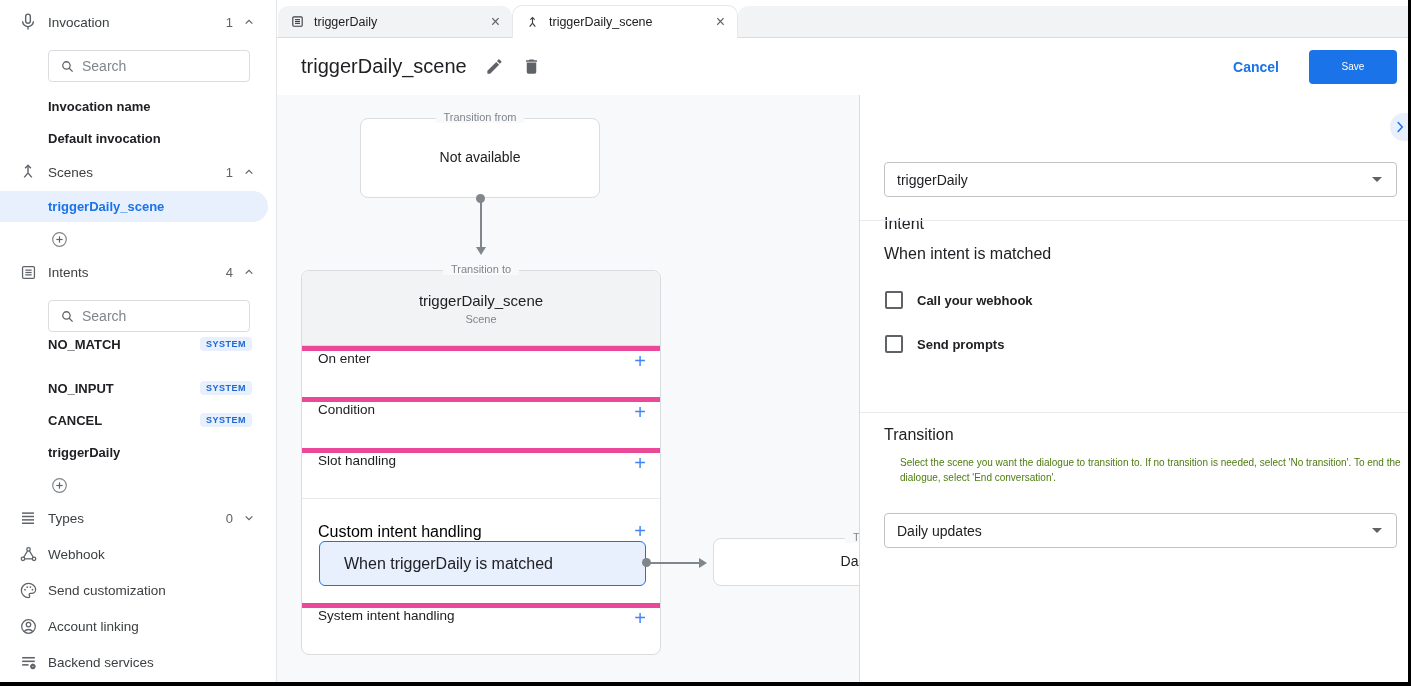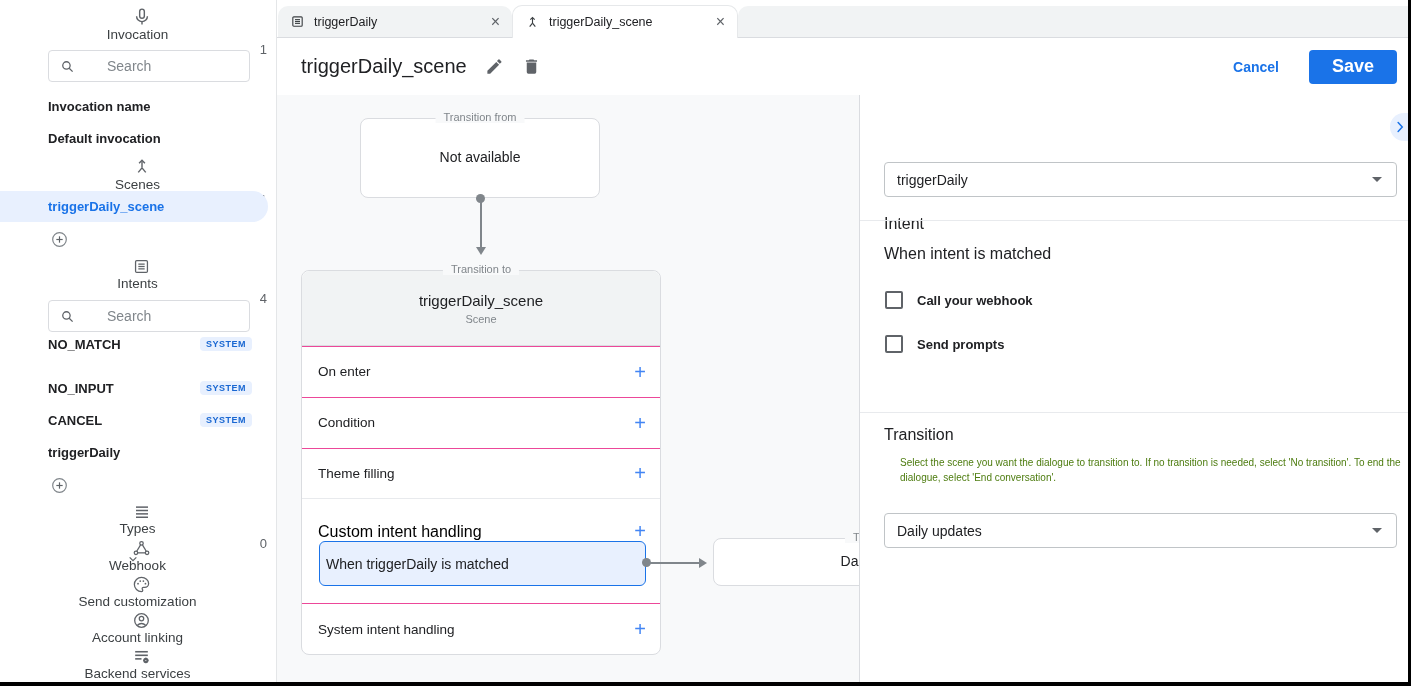--- a/index.html
+++ b/index.html
@@ -6,31 +6,31 @@
   html,body { background:#fff; }
   body { font-family:"Liberation Sans", sans-serif; }
   .screen { position:relative; width:1411px; height:686px; background:#fff; overflow:hidden; }
 
   
   .edge-right { position:absolute; top:0; right:0; width:3px; height:100%; background:#000; z-index:50; }
   .edge-bottom { position:absolute; left:0; bottom:0; width:100%; height:4px; background:#000; z-index:50; }
 
   
   .sidebar { position:absolute; left:0; top:0; width:277px; height:682px; background:#fff; border-right:1px solid #e4e6e8; z-index:5; }
-  .side-row { position:absolute; left:0; right:9px; height:30px; display:flex; align-items:center;flex-direction:column; }
+  .side-row { position:absolute; left:0; right:9px; height:30px; display:flex; align-items:center; }
   .side-row .ic { width:24px; margin-left:16px; display:flex; align-items:center; justify-content:center; flex:none; }
   .side-row .lbl { margin-left:8px; font-size:13.5px; color:#3c4043; }
   .side-row .count { margin-left:auto; font-size:13px; color:#5f6368; }
   .side-row .chev { margin-left:8px; margin-right:10px; display:flex; }
   .side-item { position:absolute; left:48px; right:16px; height:30px; display:flex; align-items:center; font-size:13px; font-weight:bold; color:#202124; }
   .badge { margin-left:auto; background:#e8f0fe; color:#1967d2; font-size:9px; font-weight:bold; letter-spacing:.5px; padding:2px 6px; border-radius:4px; margin-right:8px; }
   .badge:empty { display:none; }
   .sel-pill { position:absolute; left:0; top:191px; width:268px; height:31px; background:#e8f0fe; border-radius:0 16px 16px 0; display:flex; align-items:center; }
   .sel-pill span { margin-left:48px; font-size:13px; font-weight:bold; color:#1a73e8; }
-  .searchbox { position:absolute; left:48px; width:202px; height:32px; border:1px solid #dadce0; border-radius:4px; display:flex; align-items:center; background:#fff;gap:25px; }
+  .searchbox { position:absolute; left:48px; width:202px; height:32px; border:1px solid #dadce0; border-radius:4px; display:flex; align-items:center; background:#fff; }
   .searchbox .ic { margin:0 6px 0 10px; display:flex; }
   .searchbox input { border:none; outline:none; width:140px; font-size:14px; color:#202124; font-family:inherit; background:transparent; }
   .searchbox input::placeholder { color:#80868b; }
   .plus-row { position:absolute; left:50px; height:30px; display:flex; align-items:center; }
 
   
   .main { position:absolute; left:277px; top:0; width:1134px; height:682px; }
 
   .tabbar { position:relative; height:38px; background:#fff; }
   .tabbar::after { content:""; position:absolute; left:0; right:0; top:37px; height:1px; background:#dadce0; }
@@ -38,48 +38,48 @@
   .tab { position:absolute; display:flex; align-items:center; padding:0 12px; cursor:pointer; }
   .tab-inactive { left:1px; top:6px; width:234px; height:31px; background:#f1f3f4; border-radius:10px 10px 0 0; }
   .tab-active { left:235px; top:5px; width:226px; height:33px; background:#fff; border:1px solid #e6e8ea; border-bottom:none; border-radius:10px 10px 0 0; z-index:2; }
   .tab .tlabel { margin-left:9px; font-size:12.5px; color:#202124; }
   .tab .tclose { margin-left:auto; font-size:16px; color:#5f6368; line-height:1; }
 
   .titlebar { position:relative; height:57px; display:flex; align-items:center; padding:0 14px 0 24px; background:#fff; }
   .page-title { font-size:20px; color:#202124; }
   .tb-ic { margin-left:18px; display:flex; cursor:pointer; }
   .cancel-btn { margin-left:auto; font-size:14px; color:#1a73e8; font-weight:bold; padding:8px 12px; cursor:pointer; }
-  .save-btn { margin-left:18px; width:88px; height:34px; background:#1a73e8; color:#fff; font-size:18px; font-weight:bold; border:none; border-radius:4px; cursor:pointer; font-family:inherit; }
+  .save-btn { margin-left:18px; width:88px; height:34px; background:#1a73e8; color:#fff; font-size:10px; font-weight:normal; border:none; border-radius:4px; cursor:pointer; font-family:inherit; }
 
   .content { position:relative; height:591px; display:flex; }
 
   
   .canvas { position:relative; width:583px; height:591px; background:#f8f9fa; border-right:1px solid #dadce0; overflow:hidden; flex:none; }
   .node { position:absolute; background:#fff; border:1px solid #dadce0; border-radius:8px; }
   .node-label { position:absolute; top:-8px; left:50%; transform:translateX(-50%); background:#f8f9fa; padding:0 8px; font-size:11px; color:#80868b; white-space:nowrap; }
   .node-from { left:83px; top:23px; width:240px; height:80px; }
   .node-from .nf-text { position:absolute; left:0; right:0; top:30px; text-align:center; font-size:14px; color:#202124; }
   .conn-dot { position:absolute; width:9px; height:9px; border-radius:50%; background:#80868b; }
   .conn-vline { position:absolute; width:2px; background:#80868b; }
   .conn-hline { position:absolute; height:2px; background:#80868b; }
   .arrow-down { position:absolute; width:0; height:0; border-left:5px solid transparent; border-right:5px solid transparent; border-top:8px solid #80868b; }
   .arrow-right { position:absolute; width:0; height:0; border-top:5px solid transparent; border-bottom:5px solid transparent; border-left:8px solid #80868b; }
 
   .scene-card { left:24px; top:175px; width:360px; height:385px; display:flex; flex-direction:column; }
   .sc-header { height:75px; background:#f1f3f4; border-bottom:1px solid #dadce0; border-radius:8px 8px 0 0; text-align:center; }
   .sc-title { margin-top:21px; font-size:15px; color:#202124; }
   .sc-sub { margin-top:4px; font-size:11px; color:#80868b; }
-  .sc-row { height:51px; display:flex; align-items:center; padding:0 14px 0 16px; border-top:1px solid #ec4899; }
+  .sc-row { height:51px; display:flex; padding:0 14px 0 16px; border-top:5px solid #ec4899; }
   .sc-row:first-of-type { border-top:none; }
   .sc-row .rlabel { font-size:13.5px; color:#202124; }
   .sc-plus { margin-left:auto; color:#4285f4; font-size:20px; font-weight:300; cursor:pointer; line-height:1; }
   .sc-row-custom { height:105px; display:flex; flex-direction:column; border-top:1px solid #e8eaed; }
   .sc-custom-top { height:42px; display:flex; align-items:flex-end; padding:0 14px 0 16px; }
   .matched-item { margin-left:17px; width:327px; height:45px; background:#e8f0fe; border:1px solid #1a73e8; border-radius:6px; display:flex; align-items:center; cursor:pointer; }
-  .matched-item span { margin-left:6px; font-size:14px; color:#202124; }
+  .matched-item span { margin-left:24px; font-size:16px; color:#202124; }
 
   .node-next { left:436px; top:443px; width:340px; height:48px; }
   .node-next .nn-text { position:absolute; left:0; right:0; top:14px; text-align:center; font-size:14px; color:#202124; white-space:nowrap; }
 
   
   .panel { position:relative; flex:1; background:#fff; }
   .p-heading { position:absolute; left:24px; font-size:16px; color:#202124;text-align:right; }
   .collapse-btn { position:absolute; right:0; top:18px; width:21px; height:28px; background:#e8f0fe; border-radius:14px 0 0 14px; display:flex; align-items:center; justify-content:flex-end; cursor:pointer; }
   .dropdown { position:absolute; left:24px; right:14px; height:35px; border:1px solid #c0c4c7; border-radius:4px; background:#fff; display:flex; align-items:center; cursor:pointer; }
   .dropdown .dval { margin-left:12px; font-size:14px; color:#202124; }
@@ -356,21 +356,21 @@
           </div>
           <div class="sc-row">
             <span class="rlabel">On enter</span>
             <span class="sc-plus">+</span>
           </div>
           <div class="sc-row">
             <span class="rlabel">Condition</span>
             <span class="sc-plus">+</span>
           </div>
           <div class="sc-row">
-            <span class="rlabel">Theme filling</span>
+            <span class="rlabel">Slot handling</span>
             <span class="sc-plus">+</span>
           </div>
           <div class="sc-row-custom">
             <div class="sc-custom-top">
               <span class="rlabel">Custom intent handling</span>
               <span class="sc-plus">+</span>
             </div>
             <div class="matched-item">
               <span>When triggerDaily is matched</span>
             </div>

